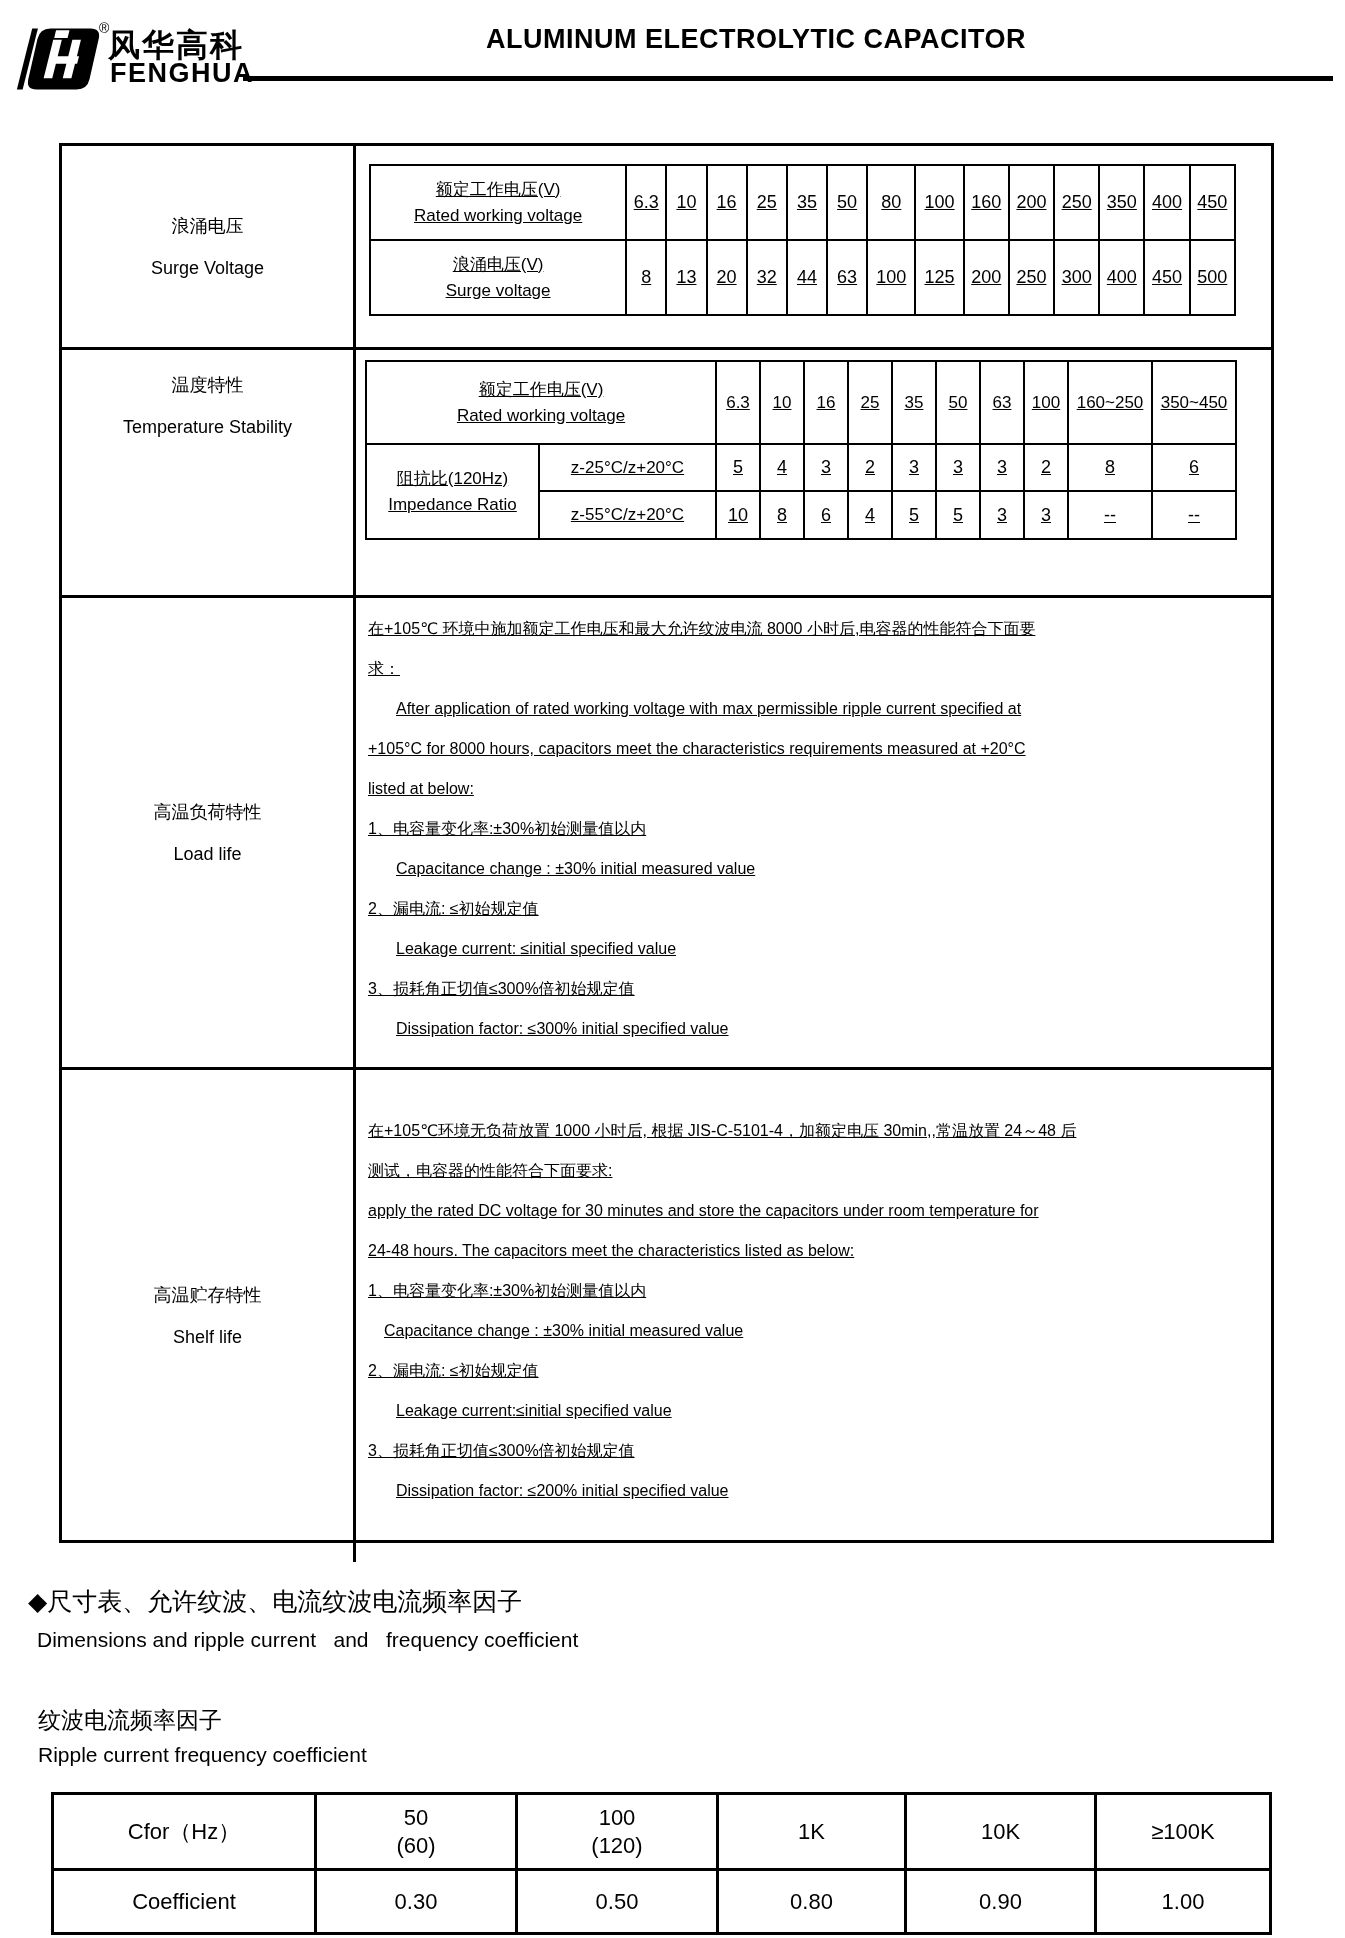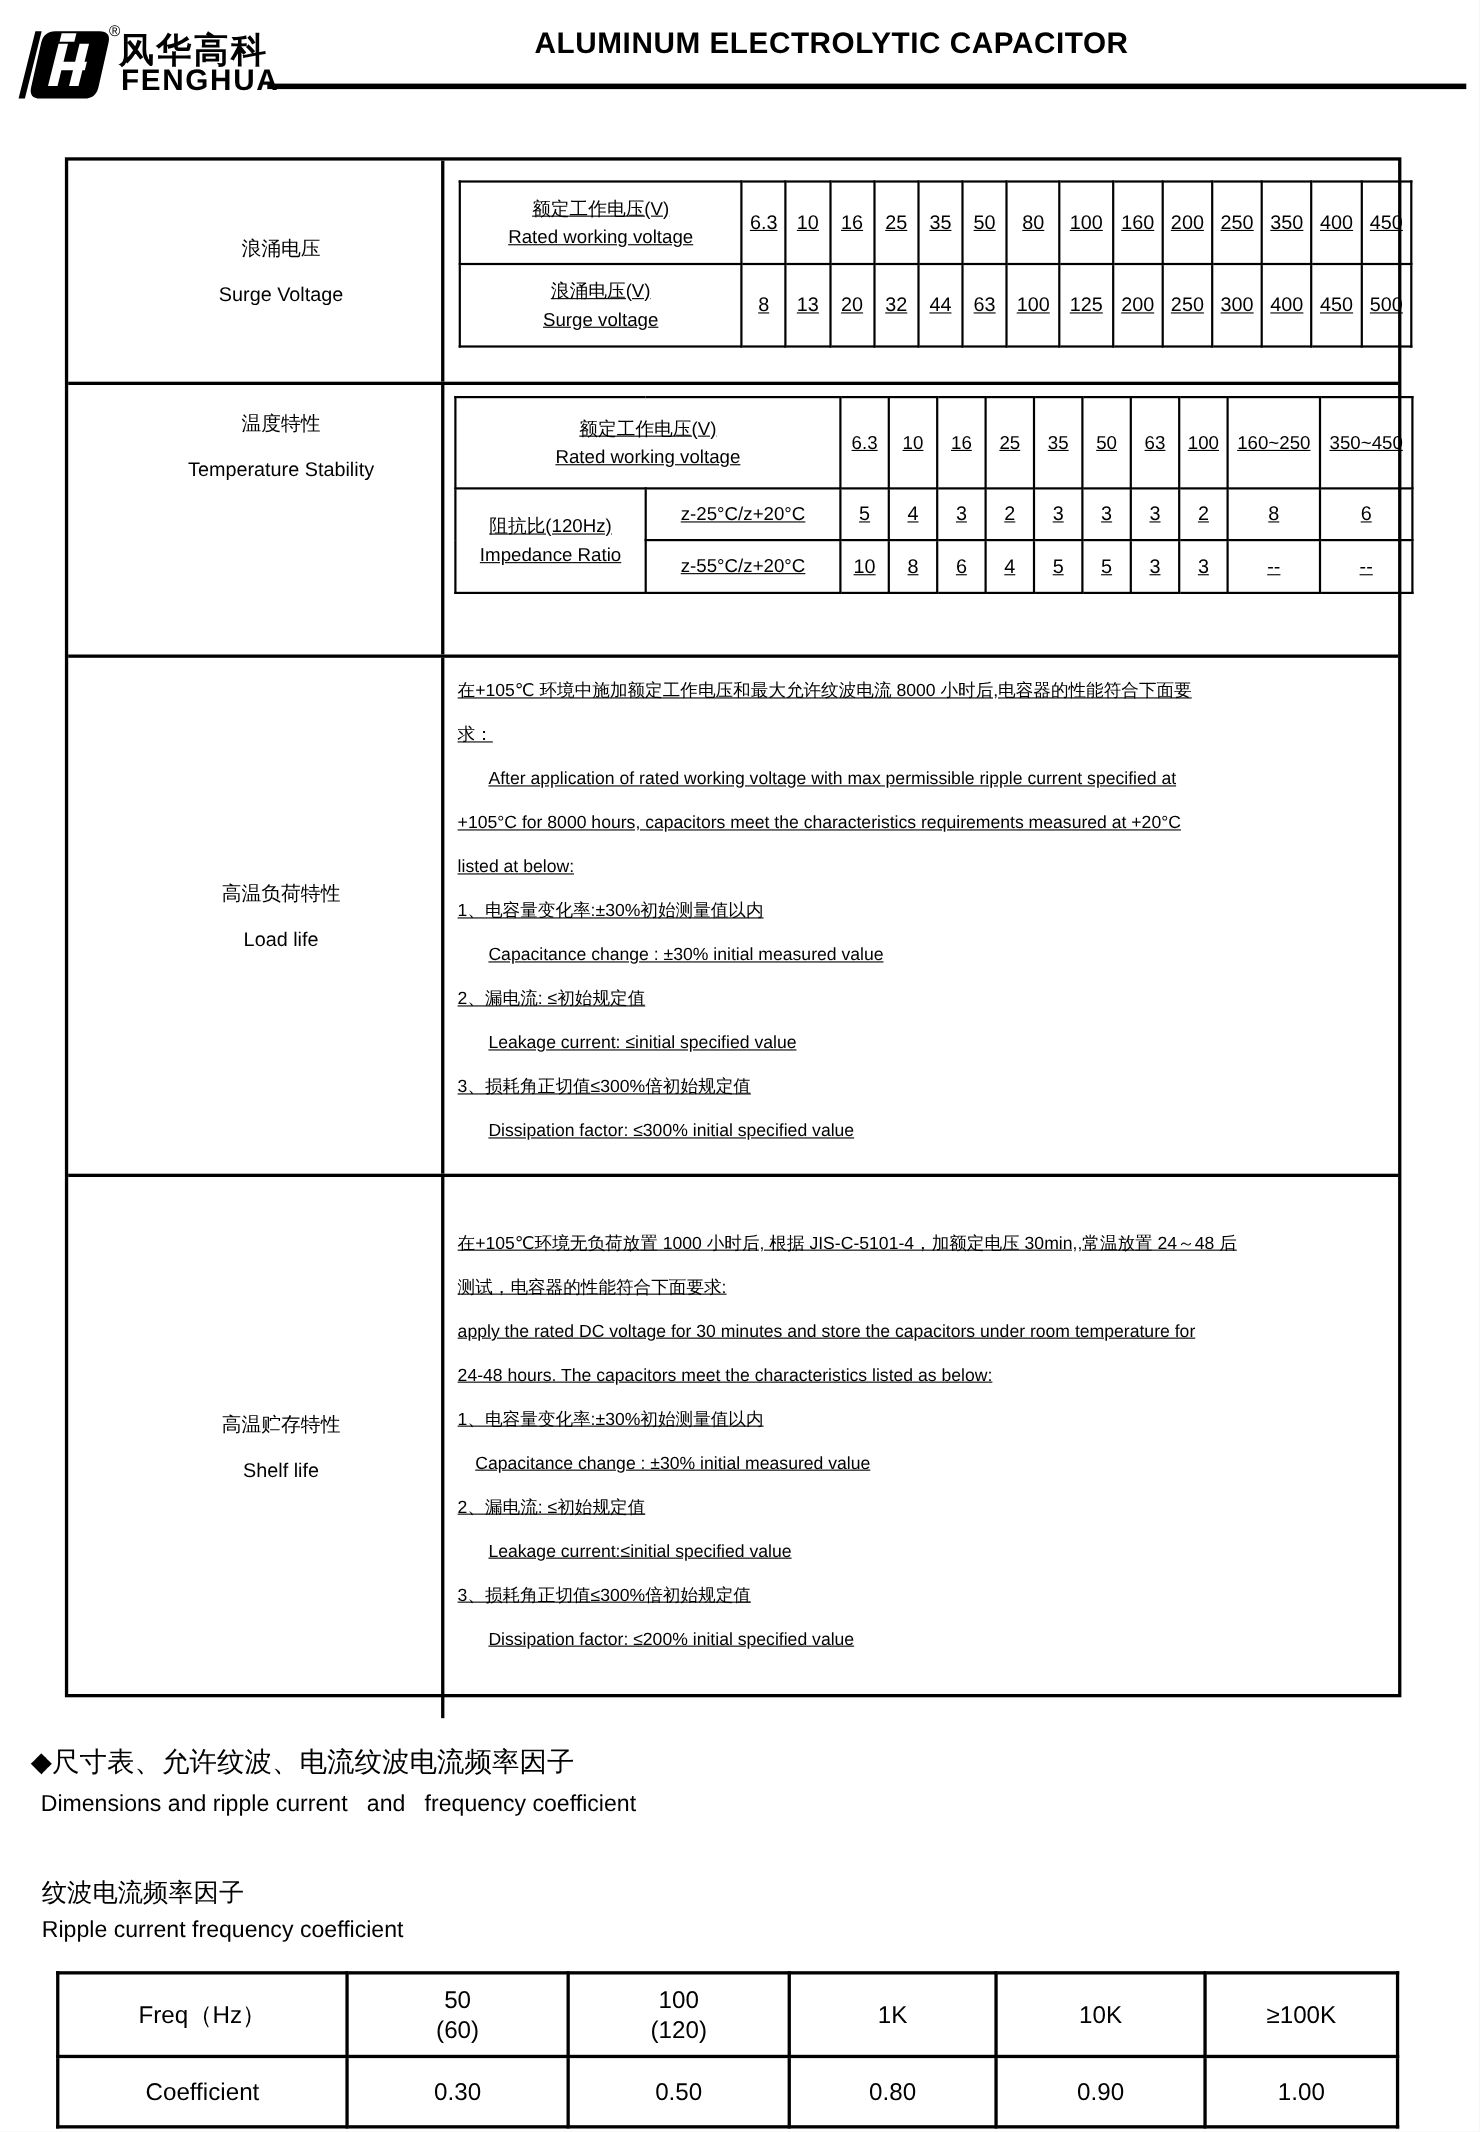--- a/index.html
+++ b/index.html
@@ -12,21 +12,21 @@
   .logo-cn { position:absolute; left:108px; top:24px; font-size:32px; font-weight:bold; letter-spacing:2px; white-space:nowrap; }
   .logo-en { position:absolute; left:110px; top:58px; font-size:27px; font-weight:bold; letter-spacing:1.5px; white-space:nowrap; }
   .doc-title { position:absolute; left:486px; top:24px; font-size:27px; font-weight:bold; letter-spacing:0.5px; white-space:nowrap; }
   .title-rule { position:absolute; left:243px; top:76px; width:1090px; height:5px; background:#000; }
 
   
   .spec-table { position:absolute; left:59px; top:143px; width:1215px; height:1400px; border:3px solid #000; }
   .srow { display:flex; width:100%; }
   .srow.bt { border-top:3px solid #000; }
   .r1 { height:201px; } .r2 { height:248px; } .r3 { height:472px; } .r4 { height:495px; }
-  .label-cell { width:294px; border-right:3px solid #000; display:flex; flex-direction:column; align-items:center; justify-content:center; font-size:18px; line-height:42px; text-align:center; flex-shrink:0;margin-left:48px; }
+  .label-cell { width:294px; border-right:3px solid #000; display:flex; flex-direction:column; align-items:center; justify-content:center; font-size:18px; line-height:42px; text-align:center; flex-shrink:0; }
   .label-cell.top { justify-content:flex-start; padding-top:14px; }
   .content-cell { flex:1; position:relative; overflow:visible;text-decoration:underline; }
 
   table.inner { border-collapse:collapse; table-layout:fixed; text-align:center; }
   table.inner td { border:2px solid #000; font-size:18px; vertical-align:middle; padding:0; }
   table.inner td.hdr { font-size:17px; line-height:26px; }
 
   .surge-table { width:867px; margin:18px 0 0 13px; }
   .surge-table tr { height:75px; }
   .temp-table  { width:870px; margin:10px 0 0 9px; }
@@ -272,21 +272,21 @@
     <colgroup>
       <col style="width:263px">
         <col style="width:201px">
         <col style="width:201px">
         <col style="width:188px">
         <col style="width:190px">
         <col style="width:175px">
     </colgroup>
     <tbody>
         <tr class="fh">
-      <td>Freq（Hz）</td>
+      <td>Cfor（Hz）</td>
       <td class="two-line">
         <div>50</div>
         <div>(60)</div>
       </td>
       <td class="two-line">
         <div>100</div>
         <div>(120)</div>
       </td>
       <td>1K</td>
       <td>10K</td>

